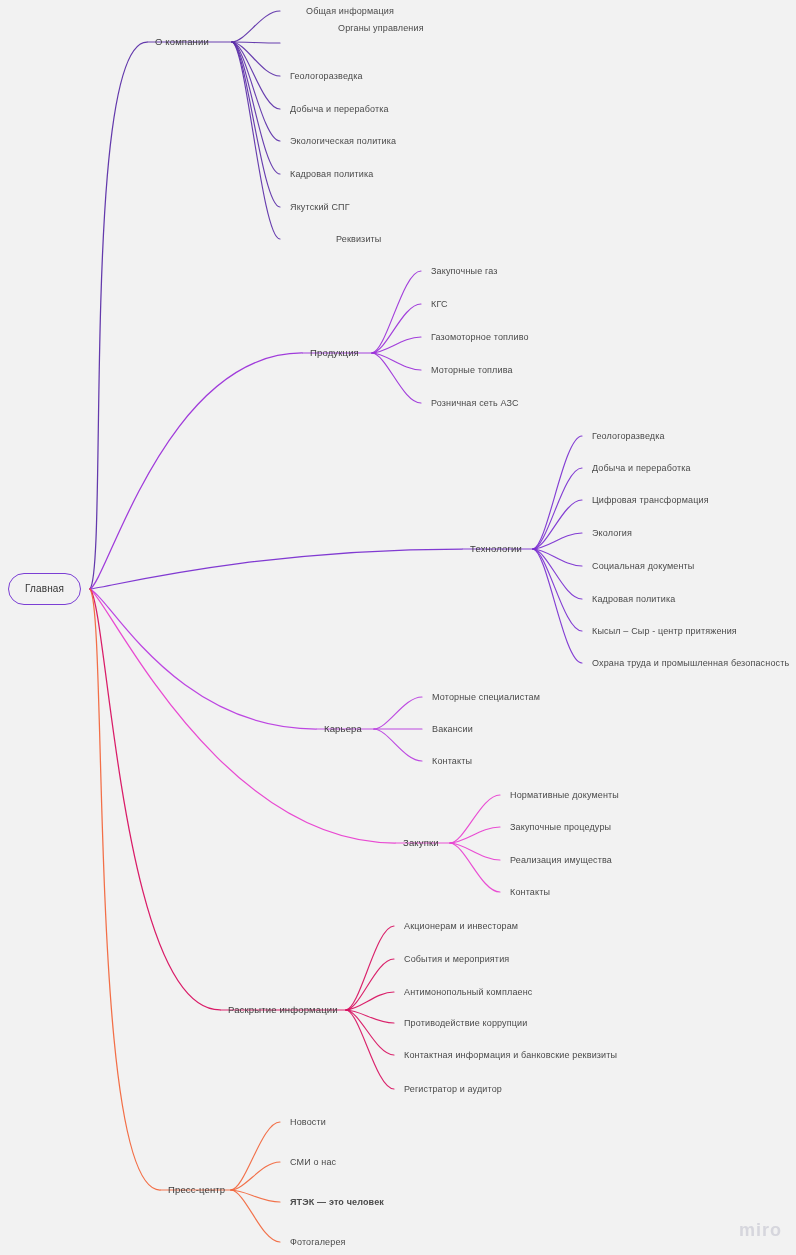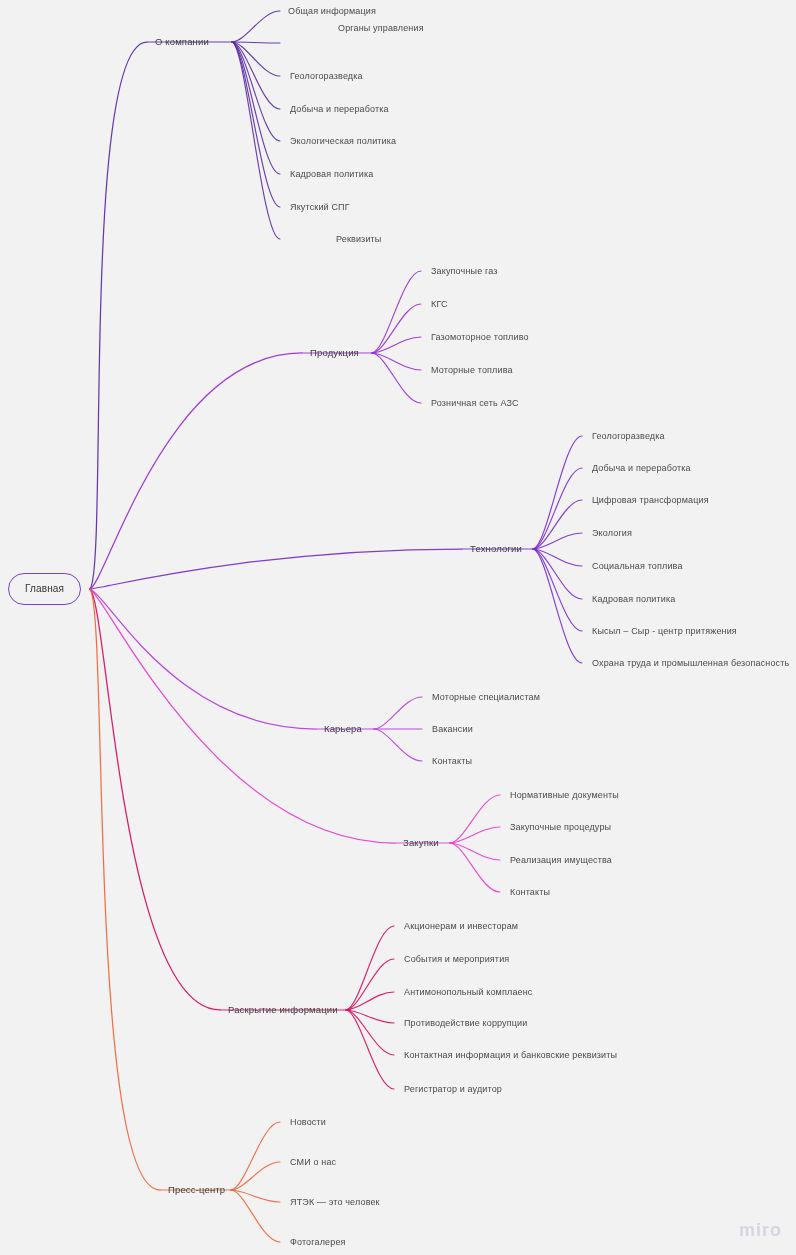--- a/index.html
+++ b/index.html
@@ -117,40 +117,40 @@
       <path d="M 90 589 C 108 613.04, 88.5 1190, 160 1190" fill="none" stroke="#f2663c" stroke-width="1.25" stroke-linecap="round" opacity="0.95"></path>
       <path d="M 160 1190 L 231 1190" fill="none" stroke="#f2663c" stroke-width="1.2" opacity="0.9"></path>
       <path d="M 231 1190 C 245.7 1188.64, 261.38 1122, 280 1122" fill="none" stroke="#f2663c" stroke-width="1.15" stroke-linecap="round" opacity="0.92"></path>
       <path d="M 231 1190 C 245.7 1189.44, 261.38 1162, 280 1162" fill="none" stroke="#f2663c" stroke-width="1.15" stroke-linecap="round" opacity="0.92"></path>
       <path d="M 231 1190 C 245.7 1190.24, 261.38 1202, 280 1202" fill="none" stroke="#f2663c" stroke-width="1.15" stroke-linecap="round" opacity="0.92"></path>
       <path d="M 231 1190 C 245.7 1191.04, 261.38 1242, 280 1242" fill="none" stroke="#f2663c" stroke-width="1.15" stroke-linecap="round" opacity="0.92"></path>
     </svg>
   <div id="nodes-layer">
       <div class="node root" style="left: 8px; top: 589px; border-color: rgb(123, 63, 212);">Главная</div>
       <div class="node branch" style="left: 155px; top: 42px;">О компании</div>
-      <div class="node leaf" style="left: 288px; top: 11px;">Общая информация</div>
+      <div class="node leaf" style="left: 306px; top: 11px;">Общая информация</div>
       <div class="node leaf" style="left: 290px; top: 28px; margin-left: 48px;">Органы управления</div>
       <div class="node leaf" style="left: 290px; top: 76px;">Геологоразведка</div>
       <div class="node leaf" style="left: 290px; top: 109px;">Добыча и переработка</div>
       <div class="node leaf" style="left: 290px; top: 141px;">Экологическая политика</div>
       <div class="node leaf" style="left: 290px; top: 174px;">Кадровая политика</div>
       <div class="node leaf" style="left: 290px; top: 207px;">Якутский СПГ</div>
       <div class="node leaf" style="left: 290px; top: 239px; padding-left: 46px;">Реквизиты</div>
       <div class="node branch" style="left: 310px; top: 353px;">Продукция</div>
       <div class="node leaf" style="left: 431px; top: 271px;">Закупочные газ</div>
       <div class="node leaf" style="left: 431px; top: 304px;">КГС</div>
       <div class="node leaf" style="left: 431px; top: 337px;">Газомоторное топливо</div>
       <div class="node leaf" style="left: 431px; top: 370px;">Моторные топлива</div>
       <div class="node leaf" style="left: 431px; top: 403px;">Розничная сеть АЗС</div>
       <div class="node branch" style="left: 470px; top: 549px;">Технологии</div>
       <div class="node leaf" style="left: 592px; top: 436px;">Геологоразведка</div>
       <div class="node leaf" style="left: 592px; top: 468px;">Добыча и переработка</div>
       <div class="node leaf" style="left: 592px; top: 500px;">Цифровая трансформация</div>
       <div class="node leaf" style="left: 592px; top: 533px;">Экология</div>
-      <div class="node leaf" style="left: 592px; top: 566px;">Социальная топлива</div>
+      <div class="node leaf" style="left: 592px; top: 566px;">Социальная документы</div>
       <div class="node leaf" style="left: 592px; top: 599px;">Кадровая политика</div>
       <div class="node leaf" style="left: 592px; top: 631px;">Кысыл – Сыр - центр притяжения</div>
       <div class="node leaf" style="left: 592px; top: 663px;">Охрана труда и промышленная безопасность</div>
       <div class="node branch" style="left: 324px; top: 729px;">Карьера</div>
       <div class="node leaf" style="left: 432px; top: 697px;">Моторные специалистам</div>
       <div class="node leaf" style="left: 432px; top: 729px;">Вакансии</div>
       <div class="node leaf" style="left: 432px; top: 761px;">Контакты</div>
       <div class="node branch" style="left: 403px; top: 843px;">Закупки</div>
       <div class="node leaf" style="left: 510px; top: 795px;">Нормативные документы</div>
       <div class="node leaf" style="left: 510px; top: 827px;">Закупочные процедуры</div>
@@ -159,17 +159,17 @@
       <div class="node branch" style="left: 228px; top: 1010px;">Раскрытие информации</div>
       <div class="node leaf" style="left: 404px; top: 926px;">Акционерам и инвесторам</div>
       <div class="node leaf" style="left: 404px; top: 959px;">События и мероприятия</div>
       <div class="node leaf" style="left: 404px; top: 992px;">Антимонопольный комплаенс</div>
       <div class="node leaf" style="left: 404px; top: 1023px;">Противодействие коррупции</div>
       <div class="node leaf" style="left: 404px; top: 1055px;">Контактная информация и банковские реквизиты</div>
       <div class="node leaf" style="left: 404px; top: 1089px;">Регистратор и аудитор</div>
       <div class="node branch" style="left: 168px; top: 1190px;">Пресс-центр</div>
       <div class="node leaf" style="left: 290px; top: 1122px;">Новости</div>
       <div class="node leaf" style="left: 290px; top: 1162px;">СМИ о нас</div>
-      <div class="node leaf" style="left: 290px; top: 1202px;">ЯТЭК — это человек</div>
+      <div class="node leaf" style="left: 290px; top: 1202px; font-weight: bold;">ЯТЭК — это человек</div>
       <div class="node leaf" style="left: 290px; top: 1242px;">Фотогалерея</div>
     </div>
   <div id="watermark">miro</div>
 </div>
 
 </body></html>

